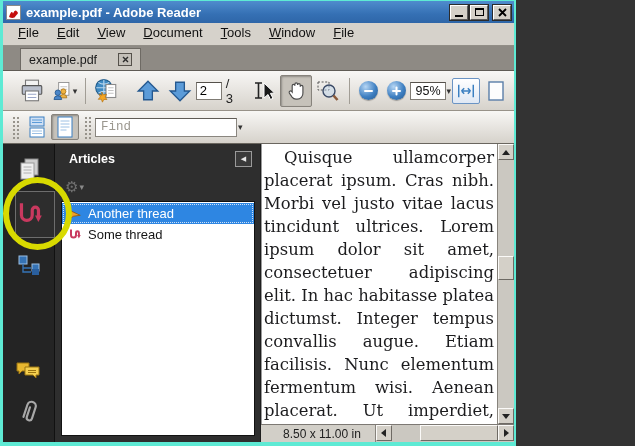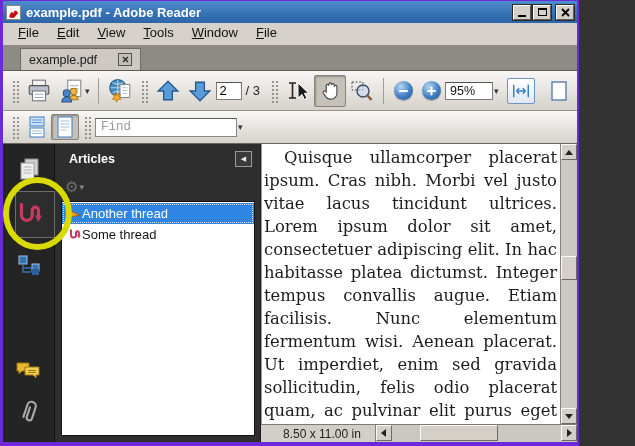--- a/index.html
+++ b/index.html
@@ -1,17 +1,17 @@
 <!DOCTYPE html>
 <html><head>
 <meta charset="utf-8">
 <style>
   html,body{margin:0;padding:0;background:#333;}
   *{box-sizing:border-box;}
-  .window{position:relative;width:579px;height:446px;background:#6d28d9;font-family:"Liberation Sans",sans-serif;overflow:hidden;}
+  .window{position:relative;width:516px;height:446px;background:#5eead4;font-family:"Liberation Sans",sans-serif;overflow:hidden;}
   .inner{position:absolute;left:3px;top:1px;right:2px;bottom:4px;background:#d4d0c8;display:flex;flex-direction:column;}
 
   
   .titlebar{height:22px;background:linear-gradient(#4f8ccd,#3570b4 60%,#2e66a8);display:flex;align-items:center;padding:0 3px;flex:0 0 22px;}
   .pdf-ico{width:15px;height:15px;background:#fff;border:1px solid #8a8a8a;margin-right:5px;position:relative;flex:0 0 15px;}
   .pdf-ico svg{position:absolute;left:1px;top:2px;}
   .titlebar .title{color:#fff;font-weight:bold;font-size:13px;flex:1;white-space:nowrap;overflow:hidden;}
   .winbtns{display:flex;gap:0;}
   .winbtn{width:18px;height:15px;background:#d4d0c8;border:1px solid;border-color:#ffffff #5c5c5c #5c5c5c #ffffff;outline:1px solid #2b2b2b;display:flex;align-items:center;justify-content:center;margin-left:2px;}
   .winbtn.close{margin-left:5px;}
@@ -56,21 +56,21 @@
   .nsel{position:absolute;left:12px;top:47px;width:40px;height:47px;border:1px solid #6d6d6d;background:#2d2d2d;}
 
   .panel{width:205px;background:#2e2e2e;display:flex;flex-direction:column;flex:0 0 205px;}
   .panel-header{height:30px;display:flex;align-items:center;padding:0 8px 0 14px;}
   .panel-header .ph-label{color:#fff;font-weight:bold;font-size:12.5px;flex:1;}
   .collapsebtn{width:17px;height:16px;border:1px solid #9a9a9a;background:#3a3a3a;color:#e8e8e8;font-size:7px;display:flex;align-items:center;justify-content:center;}
   .panel-tools{height:25px;display:flex;align-items:center;padding-left:10px;color:#7c7c7c;}
   .gear{font-size:15px;color:#6f6f6f;}
   .panel-tools .caret{color:#8a8a8a;}
   .list{flex:1;background:#fff;margin:2px 5px 6px 6px;border:1px solid #121212;overflow:hidden;padding-top:1px;}
-  .lrow{height:21px;display:flex;align-items:center;padding:0 4px 0 5px;font-size:13px;color:#151515;}
+  .lrow{height:21px;display:flex;align-items:center;gap:6px;padding:0 4px 0 5px;font-size:13px;color:#151515;}
   .lrow.selected{background:#2e86e2;color:#fff;outline:1px dotted #cfe2f8;outline-offset:-2px;}
   .licon{width:15px;height:15px;flex:0 0 15px;display:flex;align-items:center;justify-content:center;}
 
   .doccol{flex:1;display:flex;flex-direction:column;border-left:1px solid #1e1e1e;min-width:0;}
   .docview{flex:1;background:#fff;position:relative;overflow:hidden;border-left:1px solid #9a9a9a;}
   .doctext{margin:2px 20px 0 2px;font-family:"DejaVu Serif",serif;font-size:16.4px;line-height:23px;text-align:justify;text-indent:20px;color:#1c1c1e;}
   .vscroll{position:absolute;right:0;top:0;bottom:0;width:17px;background:#cbc8c1;border-left:1px solid #87837c;}
   .sbtn{position:absolute;left:0;width:16px;height:16px;background:#d4d0c8;border:1px solid;border-color:#fbfaf8 #6e6a64 #6e6a64 #fbfaf8;display:flex;align-items:center;justify-content:center;}
   .tri{width:0;height:0;border-left:4px solid rgba(0,0,0,0);border-right:4px solid rgba(0,0,0,0);}
   .tri.up{border-bottom:5px solid #222;}
@@ -111,20 +111,21 @@
               <path d="M1 1 L8 8 M8 1 L1 8" stroke="#000" stroke-width="1.8"></path>
             </svg>
         </div>
       </div>
     </div>
 
     <div class="menubar">
       <span class="menu-item">File</span>
       <span class="menu-item">Edit</span>
       <span class="menu-item">View</span>
+      <span class="menu-item">Document</span>
       <span class="menu-item">Tools</span>
       <span class="menu-item">Window</span>
       <span class="menu-item">File</span>
     </div>
 
     <div class="tabrow">
       <div class="tab">
         <span>example.pdf</span>
         <span class="tabclose">
           <svg width="7" height="7" viewBox="0 0 7 7">

